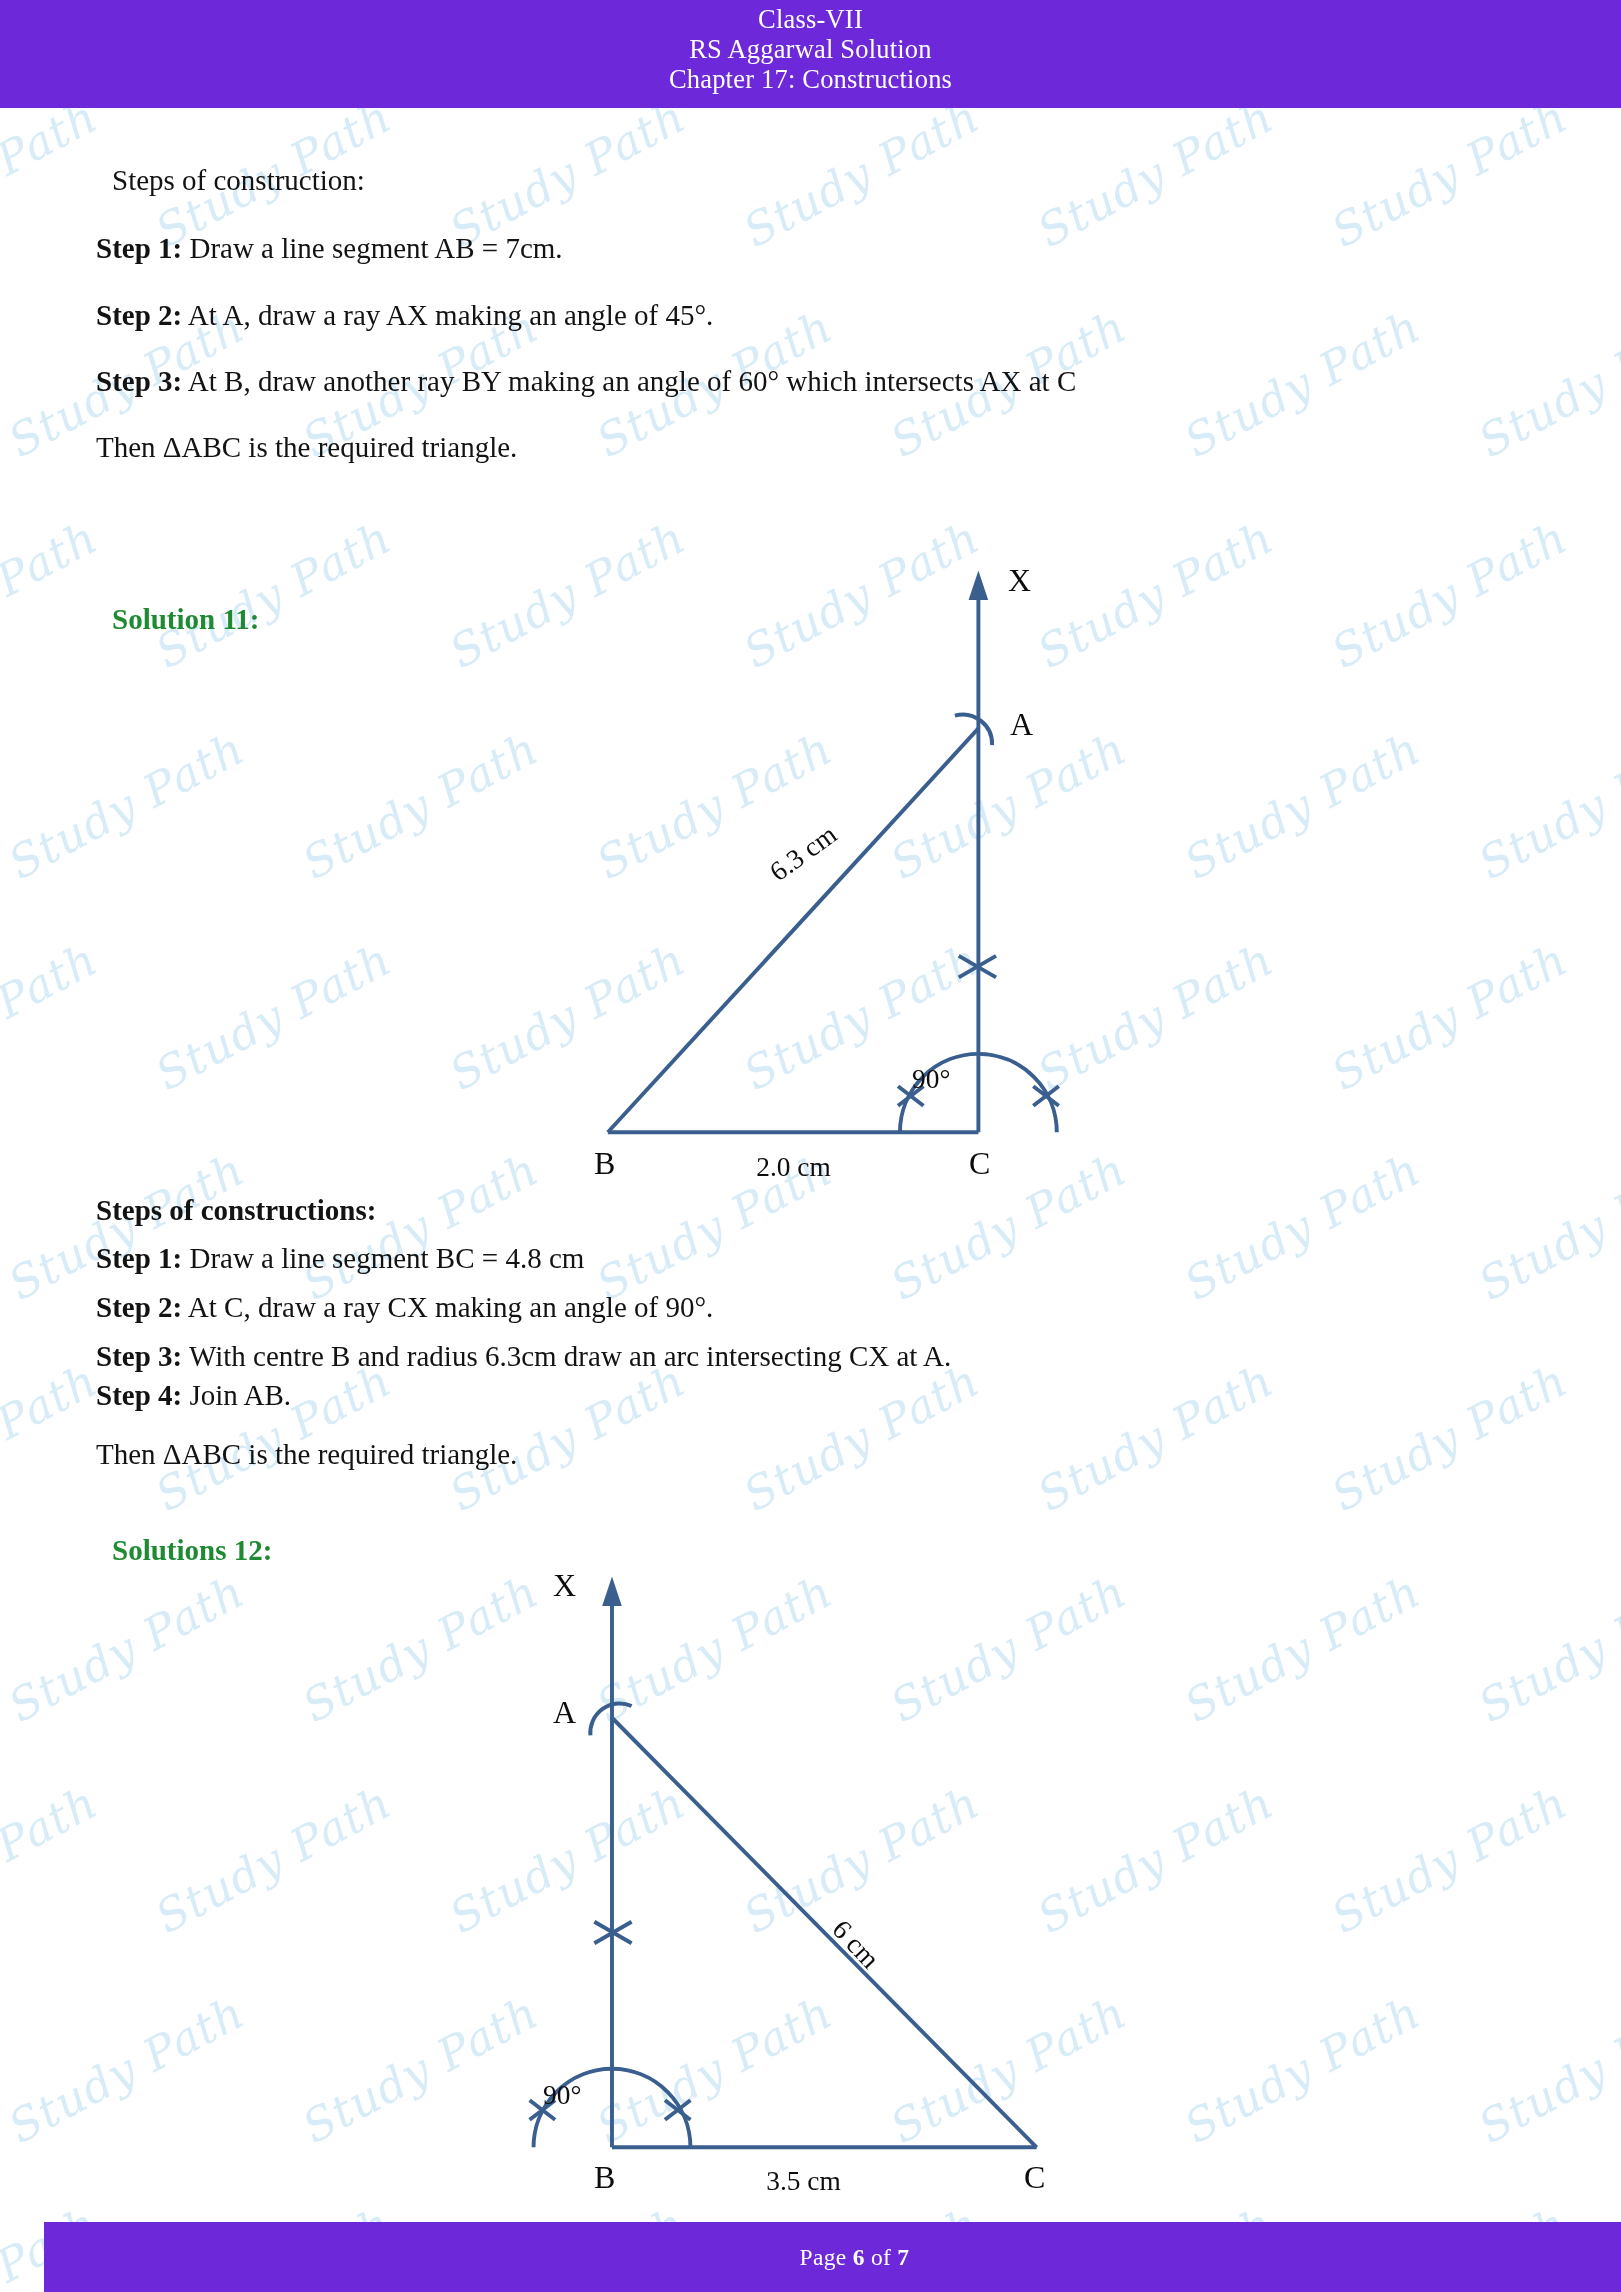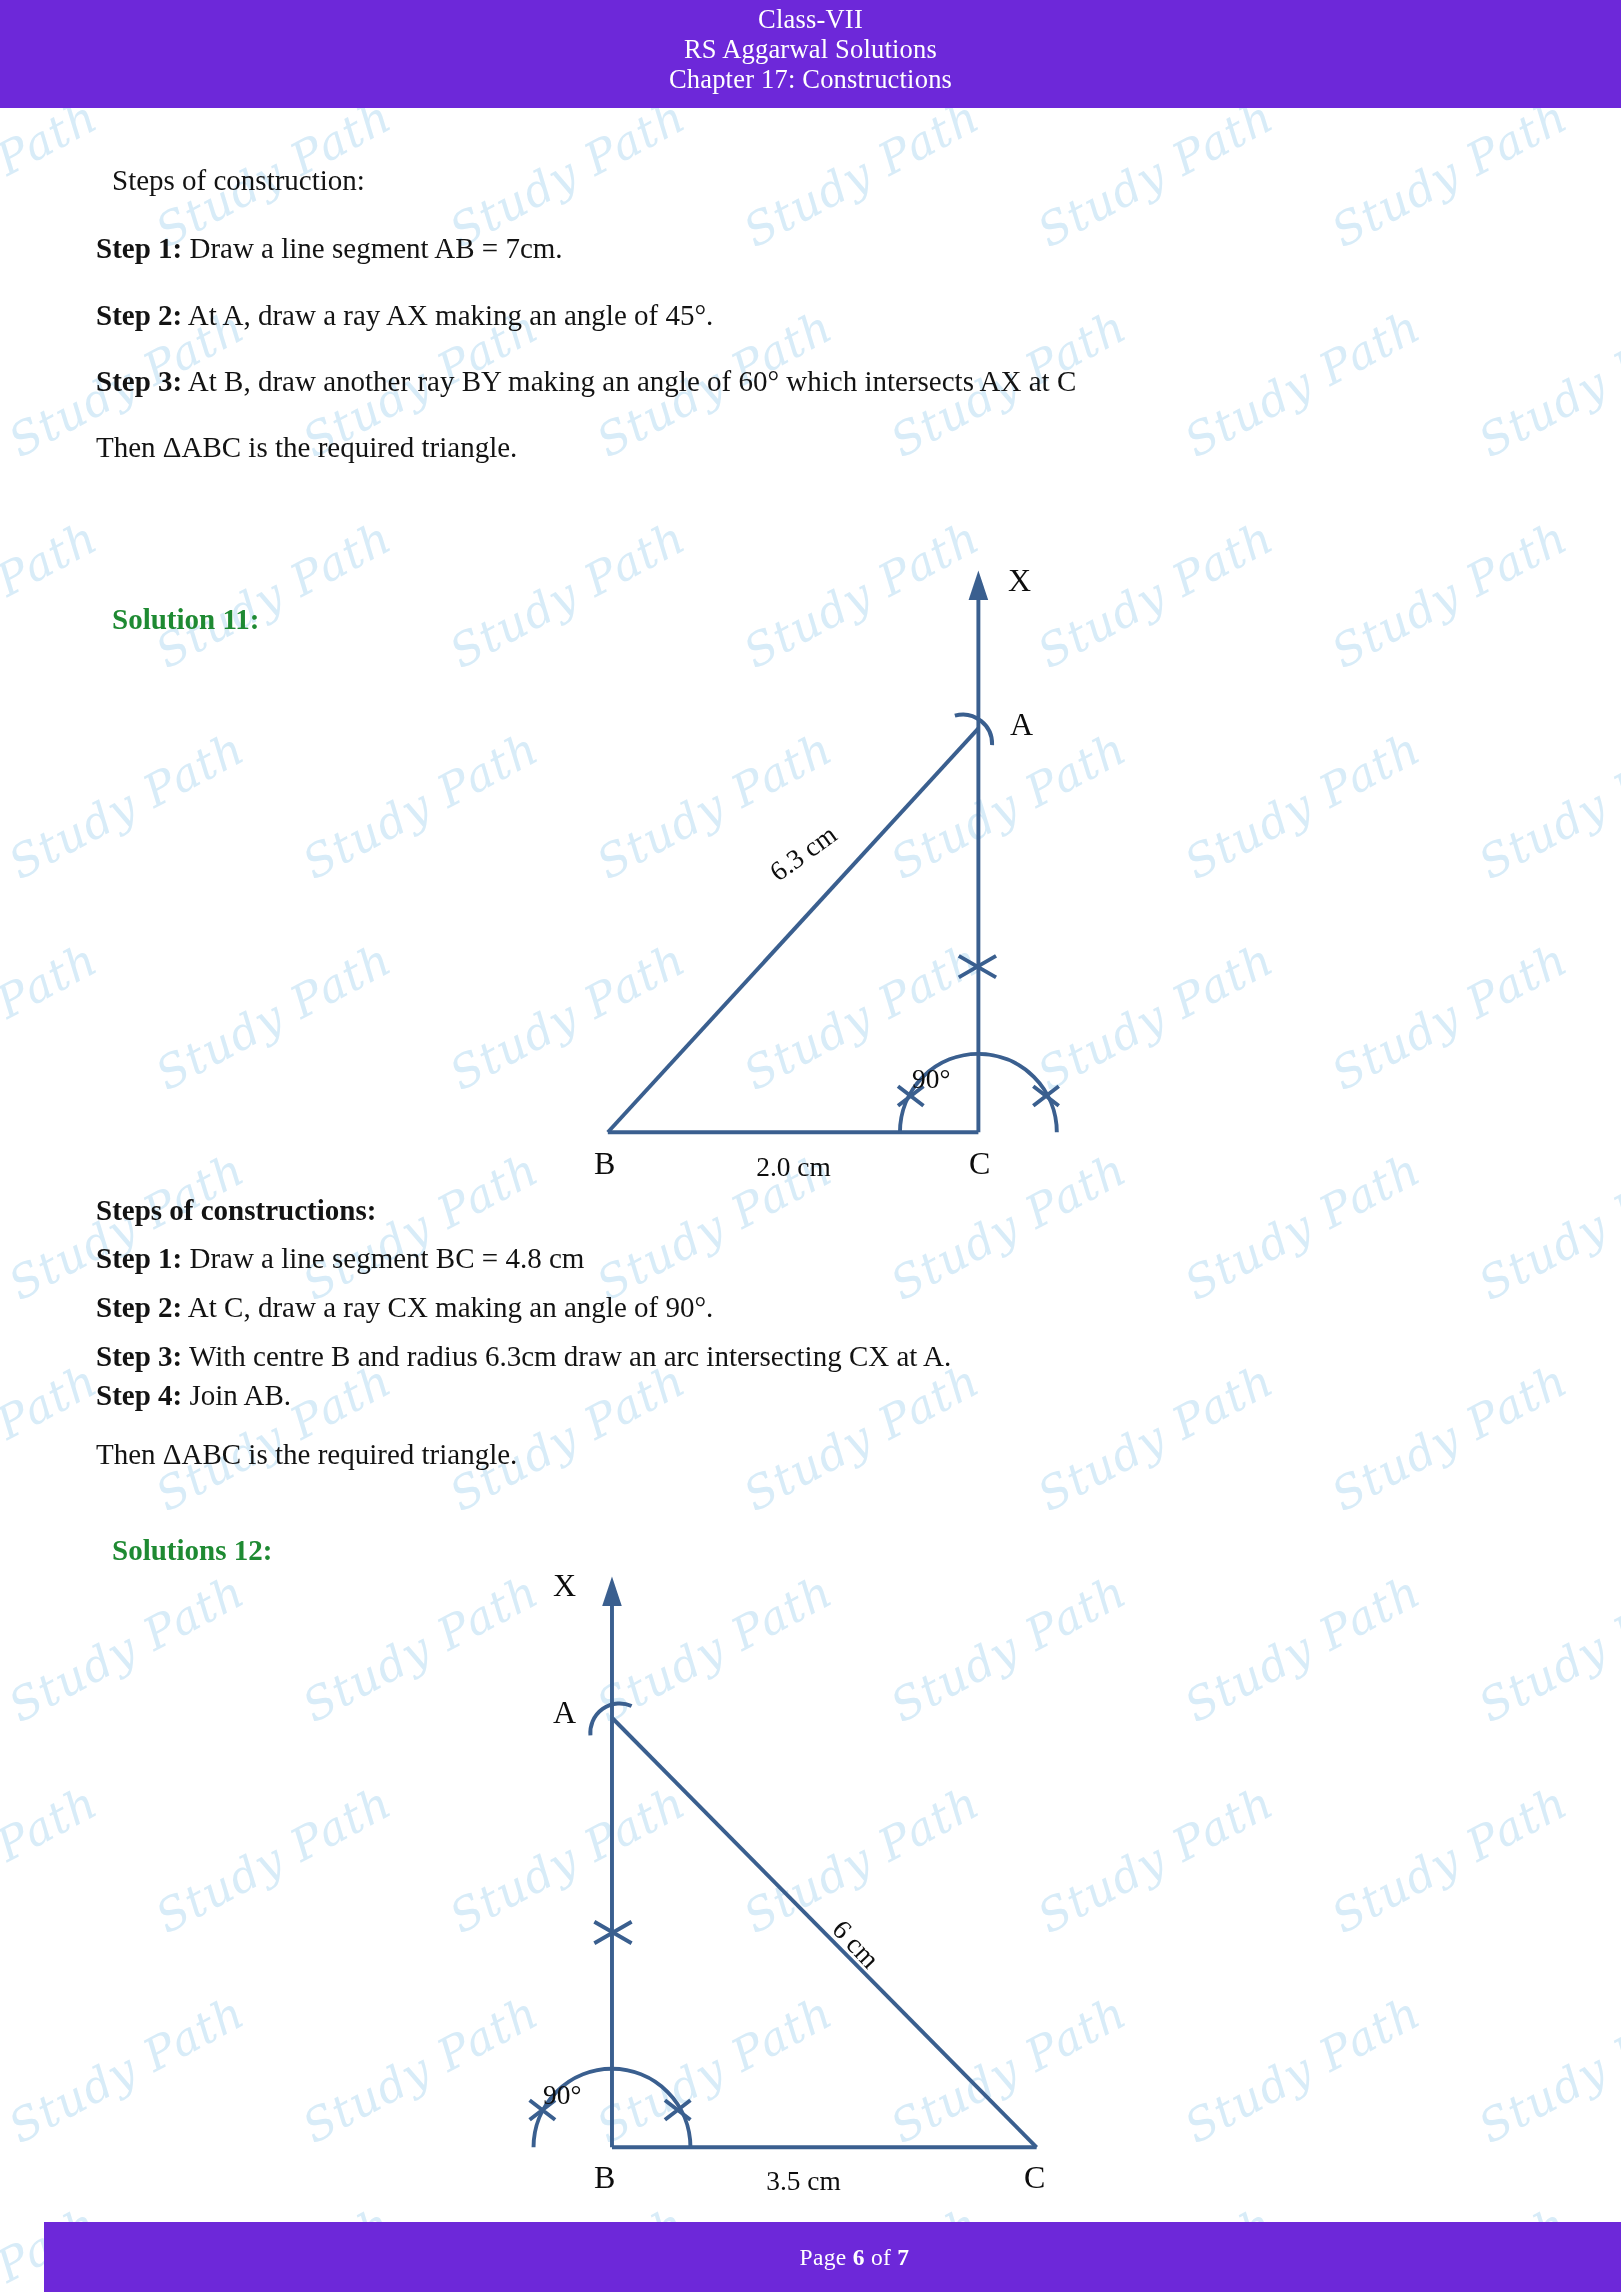--- a/index.html
+++ b/index.html
@@ -209,21 +209,21 @@
       <div class="wm" style="left: 147px; top: 2318px; color: rgb(216, 236, 248);">Study Path</div>
       <div class="wm" style="left: 441px; top: 2318px; color: rgb(216, 236, 248);">Study Path</div>
       <div class="wm" style="left: 735px; top: 2318px; color: rgb(216, 236, 248);">Study Path</div>
       <div class="wm" style="left: 1029px; top: 2318px; color: rgb(216, 236, 248);">Study Path</div>
       <div class="wm" style="left: 1323px; top: 2318px; color: rgb(216, 236, 248);">Study Path</div>
       <div class="wm" style="left: 1617px; top: 2318px; color: rgb(216, 236, 248);">Study Path</div>
     </div>
 
   <div class="band" id="header-band">
     <div class="hline">Class-VII</div>
-    <div class="hline">RS Aggarwal Solutions</div>
+    <div class="hline">RS Aggarwal Solution</div>
     <div class="hline">Chapter 17: Constructions</div>
   </div>
 
   <div class="content">
 
     <div class="txt" style="left:112px; top:164px; font-weight:normal;text-align:center;">Steps of construction:</div>
 
     <div class="txt" style="left:96px; top:232px;">
       <b>Step 1:</b>
       <span>Draw a line segment AB = 7cm.</span>

